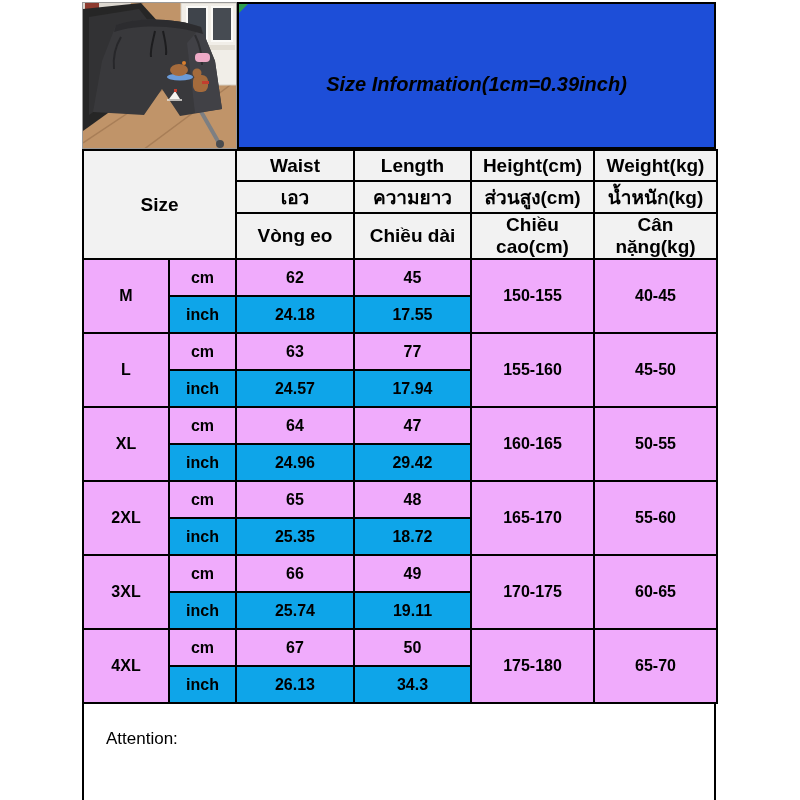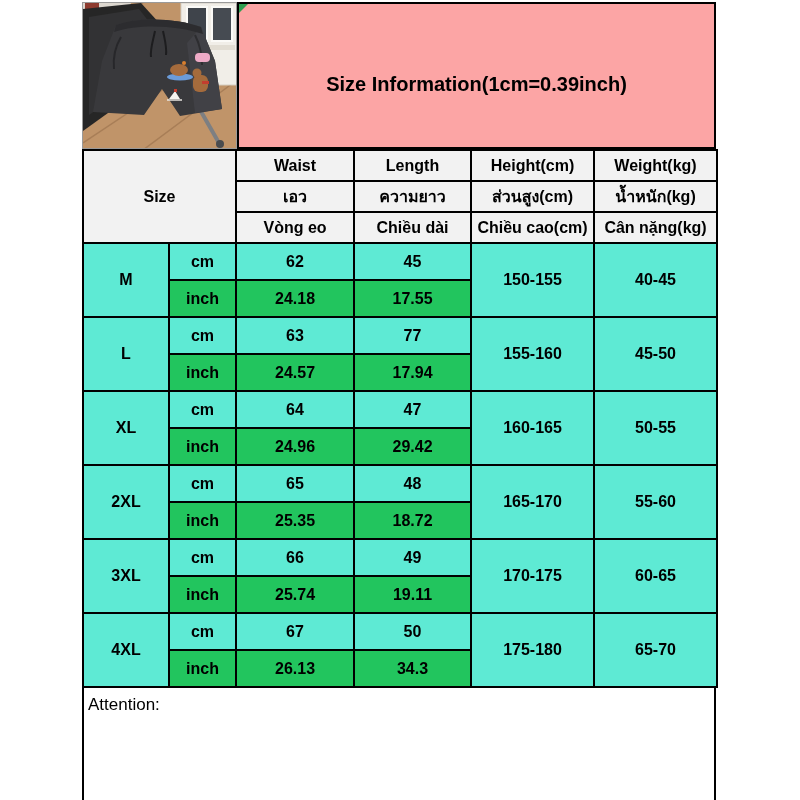--- a/index.html
+++ b/index.html
@@ -3,41 +3,41 @@
 <meta charset="utf-8">
 <style>
   html,body{margin:0;padding:0;background:#ffffff;}
   body{width:800px;height:800px;position:relative;font-family:"Liberation Sans","DejaVu Sans",sans-serif;color:#000;}
   .page{position:absolute;left:82px;top:2px;width:634px;}
 
   
   .top-section{display:flex;height:147px;}
   .photo{width:155px;height:147px;flex:0 0 155px;border:1px solid #9a9a9a;box-sizing:border-box;overflow:hidden;background:#c09469;}
   .photo svg{display:block;}
-  .title-box{flex:1;box-sizing:border-box;border:2px solid #000;background:#fca5a5;position:relative;
-             display:flex;flex-direction:column;justify-content:center;align-items:center;padding-top:18px;}
+  .title-box{flex:1;box-sizing:border-box;border:2px solid #000;background:#1d4ed8;position:relative;
+             display:flex;flex-direction:column;justify-content:center;align-items:center;padding-top:18px;font-style:italic;}
   .title-line{font-weight:bold;font-size:20px;line-height:31px;white-space:nowrap;}
   .corner-marker{position:absolute;left:0;top:0;width:0;height:0;
                  border-top:9px solid #2e9e4f;border-right:9px solid transparent;}
 
   
   table.size-table{border-collapse:collapse;table-layout:fixed;width:634px;}
   table.size-table td{border:2px solid #000;text-align:center;vertical-align:middle;
                       font-weight:bold;font-size:16px;padding:0;overflow:hidden;}
-  tr.hdr-row td{height:29px;background:#f2f2f2;font-size:16px;}
+  tr.hdr-row td{height:29px;background:#f2f2f2;font-size:19px;}
   td.corner-cell{background:#fafafa;font-size:30px;font-weight:bold;}
   td.size-label{background:#d9d9d9;font-size:17px;}
-  tr.r-cm td{height:35px;background:#5eead4;margin-left:40px;}
-  tr.r-inch td{height:35px;background:#22c55e;text-align:center;}
+  tr.r-cm td{height:35px;background:#f0abfc;margin-left:40px;}
+  tr.r-inch td{height:35px;background:#0ea5e9;text-align:center;}
   td.range{background:#f2f2f2;font-size:16px;}
 
   
   .attention{box-sizing:border-box;border:2px solid #000;border-top-width:0;background:#fff;
              min-height:140px;padding:5px 6px 8px 4px;font-size:17px;line-height:23px;}
-  .attention .note{margin:0;}
+  .attention .note{margin:18px;}
 </style>
 </head>
 <body>
 
 <div class="page">
 
   <div class="top-section">
     <div class="photo">
       <svg width="155" height="147" viewBox="0 0 155 147">
 

